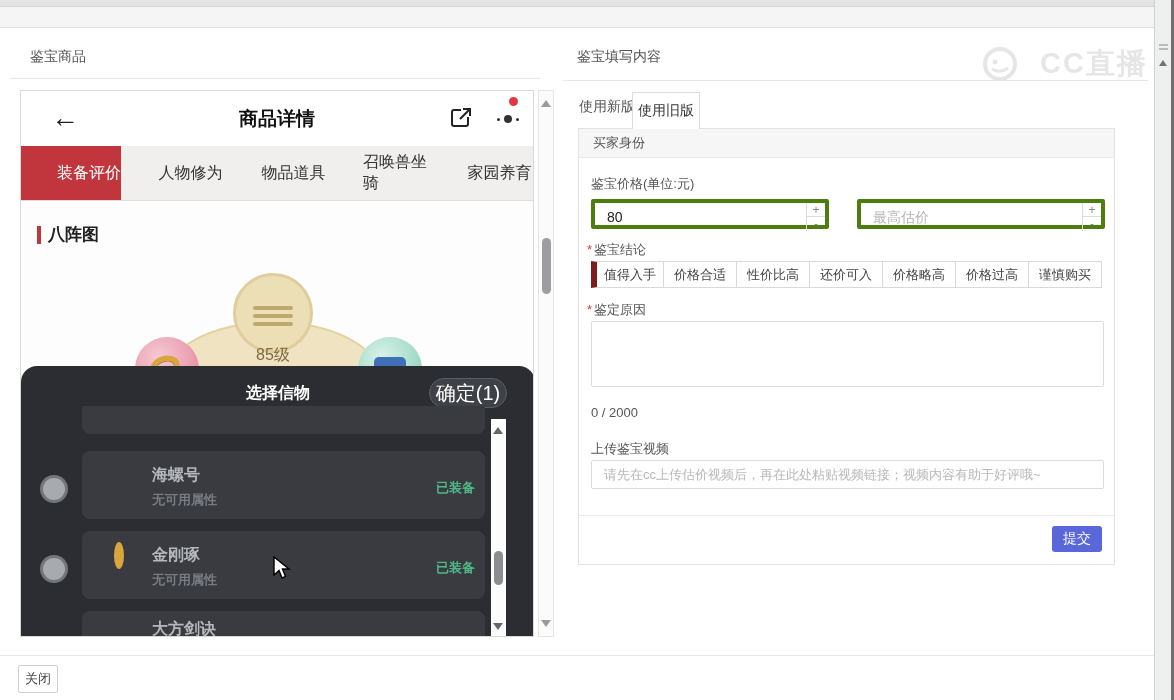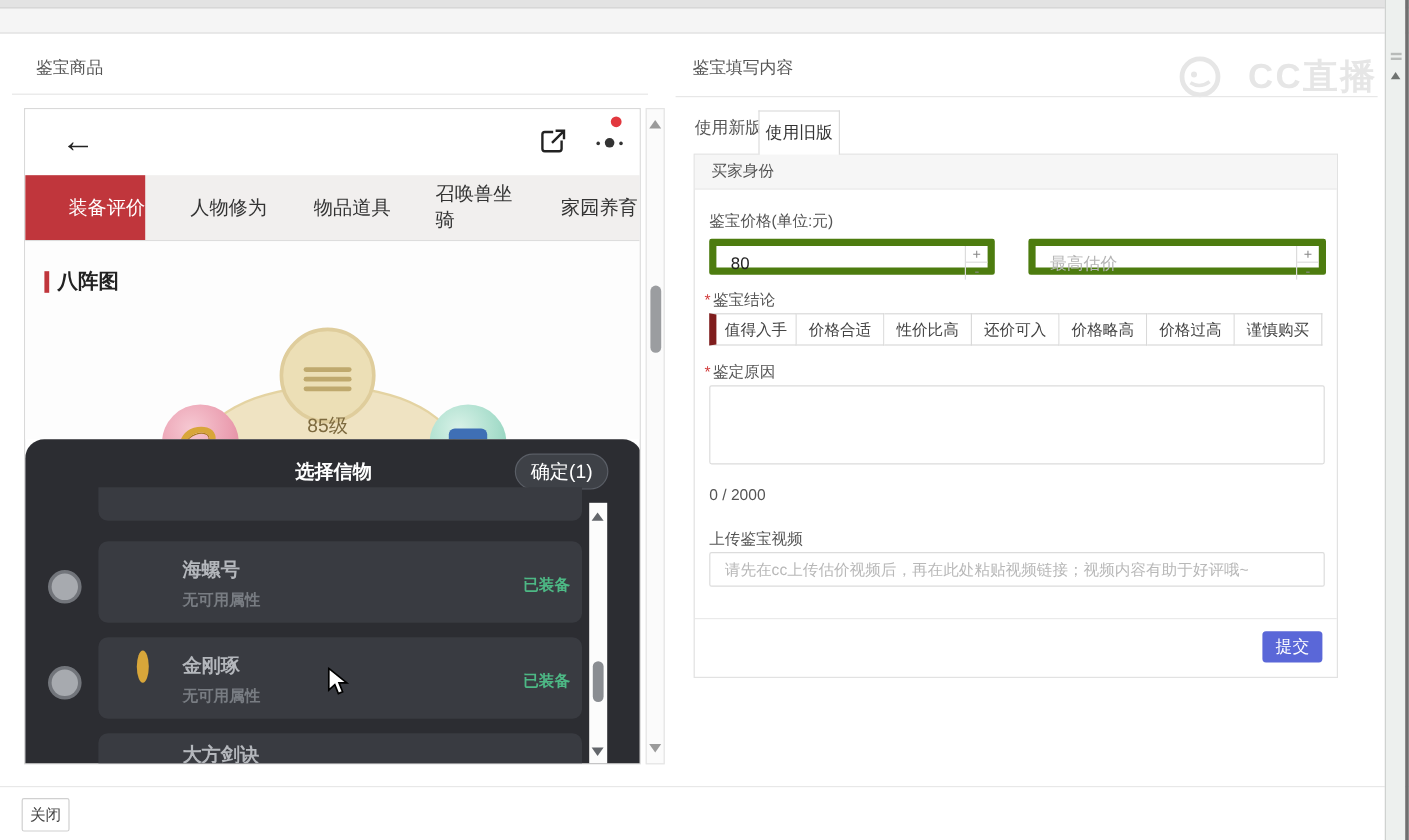--- a/index.html
+++ b/index.html
@@ -52,21 +52,21 @@
   .orb-teal { left:337px; background:radial-gradient(circle at 38% 32%, #d9f2e8 0%, #a7ddcb 55%, #78c6ad 100%); }
   .ring-icon { width:30px; height:22px; border:5px solid #d8a63a; border-radius:50%; transform:rotate(-18deg);
     position:absolute; left:15px; top:19px; box-shadow:inset 0 0 0 1px #a8791e; }
   .teal-item { position:absolute; left:16px; top:20px; width:32px; height:22px; background:#3f6fb5; border-radius:5px;
     box-shadow:inset 0 -5px 0 #2c5490; }
 
   
   .sheet { position:absolute; left:0; top:275px; width:514px; height:272px; background:#2c2d32; border-radius:16px 16px 0 0; }
   .sheet-title { position:absolute; left:0; top:17px; width:100%; text-align:center; font-size:16px; font-weight:bold; color:#fff; }
   .confirm-btn { position:absolute; left:408px; top:12px; width:78px; height:30px; background:#3e4147;
-    border:1px solid #5a5e66; border-radius:16px; color:#fff; font-size:16px;
+    border:1px solid #5a5e66; border-radius:16px; color:#fff; font-size:20px;
     display:flex; align-items:center; justify-content:center; }
   .card { position:absolute; left:61px; width:403px; background:#393b41; border-radius:8px;font-weight:bold; }
   .radio { position:absolute; left:22px; width:22px; height:22px; border-radius:50%;
     background:#a7aaaf; box-shadow:0 0 0 3px #72757b; }
   .item-name { position:absolute; left:70px; top:14px; font-size:16px; color:#b4b7bc; }
   .item-attr { position:absolute; left:70px; top:40px; font-size:13px; color:#787c82; }
   .item-status { position:absolute; right:10px; top:28px; font-size:13px; color:#4db885; }
   .item-icon { position:absolute; left:32px; top:16px; }
   .conch { width:34px; height:30px; background:radial-gradient(circle at 35% 35%, #f5dede 0%, #d8a3b4 60%, #b97f95 100%);
     border-radius:62% 38% 55% 45%; transform:rotate(22deg); }
@@ -88,21 +88,21 @@
   
   .rtab { position:absolute; top:92px; height:30px; display:flex; align-items:center; justify-content:center; font-size:14px; }
   .rtab-new { left:571px; width:72px; color:#555; }
   .rtab-old { left:632px; width:68px; height:37px; background:#fff; border:1px solid #dcdcdc; border-bottom:none; color:#333; z-index:3; }
   .form-box { left:578px; top:128px; width:537px; height:437px; border:1px solid #e2e2e2; background:#fff; }
   .buyer-bar { position:absolute; left:0; top:0; width:100%; height:29px; background:#f6f6f6; border-bottom:1px solid #eaeaea;
     display:flex; align-items:center; padding-left:14px; font-size:13px; color:#555; }
   .flabel { position:absolute; font-size:13px; color:#555; }
   .req::before { content:"*"; color:#d23b3b; margin-right:2px; }
 
-  .num-input { position:absolute; top:70px; height:30px; border:6px solid #4d7c0f; border-radius:2px; background:#fff; }
+  .num-input { position:absolute; top:70px; height:30px; border:4px solid #4d7c0f; border-radius:2px; background:#fff; }
   .num-field { position:absolute; left:0; top:0; height:28px; border:none; outline:none; font-size:14px; color:#222;
     padding-left:12px; background:transparent; font-family:inherit; width:calc(100% - 20px); }
   .num-field::placeholder { color:#b5b5b5; }
   .spin { position:absolute; right:0; top:0; width:19px; height:28px; border-left:1px solid #dcdcdc; }
   .spin div { height:14px; display:flex; align-items:center; justify-content:center; font-size:12px; color:#888; }
   .spin div:first-child { border-bottom:1px solid #dcdcdc; }
 
   .concl-group { position:absolute; left:12px; top:132px; display:flex; }
   .concl-btn { width:73px; height:27px; border:1px solid #d9d9d9; border-left:none; background:#fff;
     display:flex; align-items:center; justify-content:center; font-size:13px; color:#444; }
@@ -148,20 +148,21 @@
   </svg>
   <span>CC直播</span>
 </div>
 <div class="abs hr-left"></div>
 <div class="abs hr-right"></div>
 
 <div class="abs phone">
 
   <div class="phone-header">
     <span class="back-arrow">←</span>
+    <div class="phone-title">商品详情</div>
     <span class="share-icon">
       <svg width="24" height="24" viewBox="0 0 24 24" fill="none" stroke="#222" stroke-width="2">
         <path d="M12 4 H5 a2 2 0 0 0 -2 2 v12 a2 2 0 0 0 2 2 h12 a2 2 0 0 0 2 -2 v-7"></path>
         <path d="M14 3 h7 v7 M21 3 L11 13"></path>
       </svg>
     </span>
     <span class="more-dots">
       <i class="dot-s"></i>
         <i class="dot-b"></i>
         <i class="dot-s"></i>

